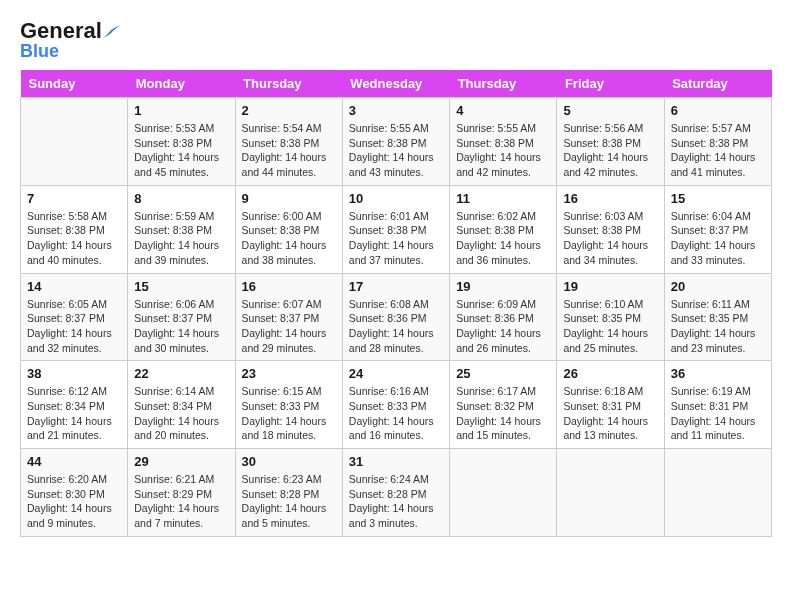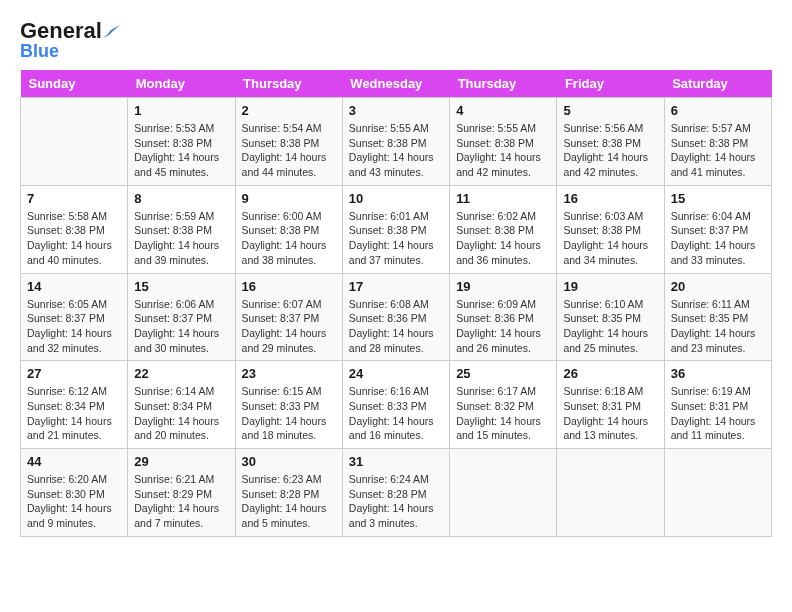--- a/index.html
+++ b/index.html
@@ -206,21 +206,21 @@
           <span class="day-number">19</span>
           <div class="day-info">Sunrise: 6:10 AM<br>Sunset: 8:35 PM<br>Daylight: 14 hours<br>and 25 minutes.</div>
         </td>
         <td>
           <span class="day-number">20</span>
           <div class="day-info">Sunrise: 6:11 AM<br>Sunset: 8:35 PM<br>Daylight: 14 hours<br>and 23 minutes.</div>
         </td>
       </tr>
       <tr>
         <td>
-          <span class="day-number">27</span>
+          <span class="day-number">38</span>
           <div class="day-info">Sunrise: 6:12 AM<br>Sunset: 8:34 PM<br>Daylight: 14 hours<br>and 21 minutes.</div>
         </td>
         <td>
           <span class="day-number">22</span>
           <div class="day-info">Sunrise: 6:14 AM<br>Sunset: 8:34 PM<br>Daylight: 14 hours<br>and 20 minutes.</div>
         </td>
         <td>
           <span class="day-number">23</span>
           <div class="day-info">Sunrise: 6:15 AM<br>Sunset: 8:33 PM<br>Daylight: 14 hours<br>and 18 minutes.</div>
         </td>

